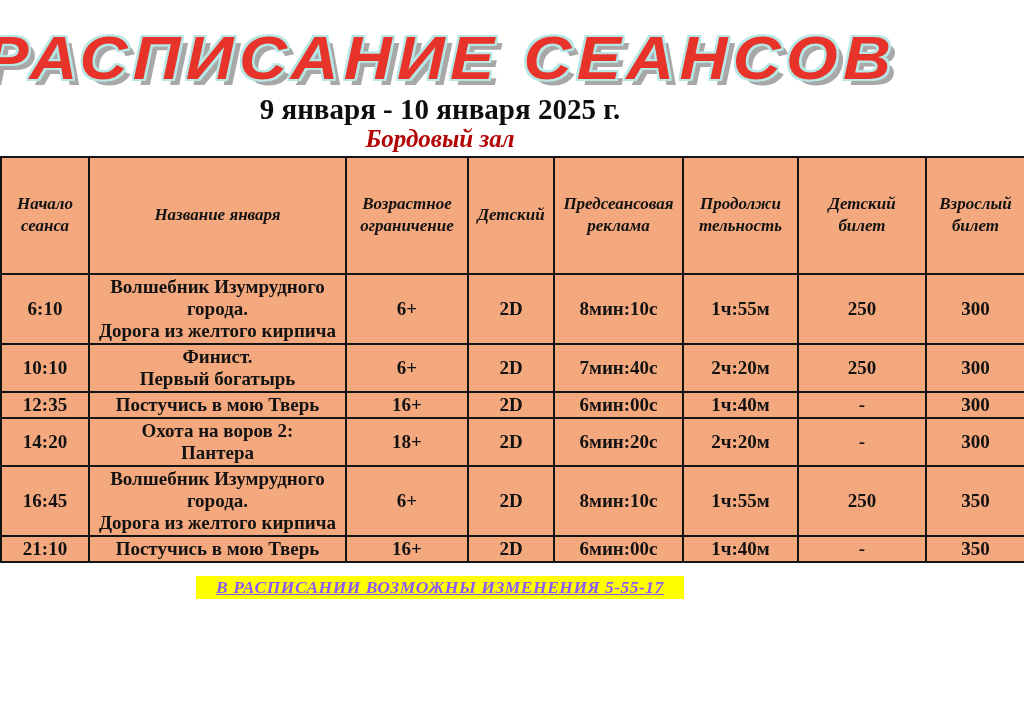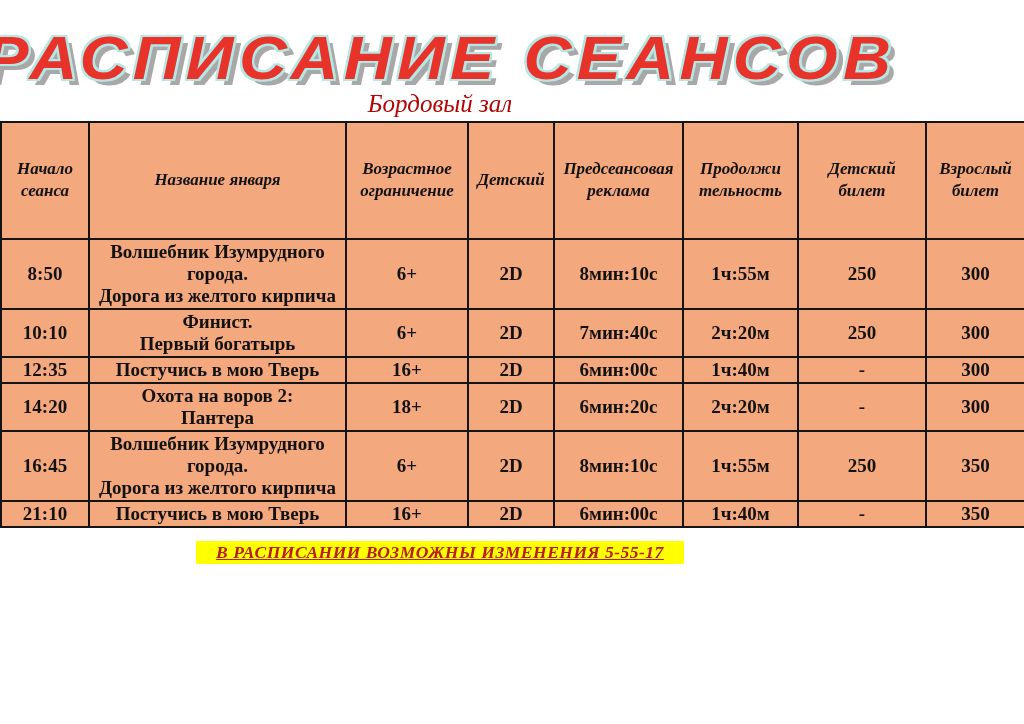--- a/index.html
+++ b/index.html
@@ -42,21 +42,21 @@
   .date-line {
     text-align: center;
     font-weight: bold;
     font-size: 29px;
     color: #0d0d0d;
     margin-top: 5px;
     line-height: 1.05;
   }
   .hall-line {
     text-align: center;
-    font-weight: normal;
+    font-weight: bold;
     font-style: italic;
     font-size: 25px;
     color: #b30505;
     line-height: 1.1;
     margin-top: 1px;
   }
   table.schedule {
     border-collapse: collapse;
     table-layout: fixed;
     width: 1024px;
@@ -98,38 +98,39 @@
     font-size: 20px;
   }
   td.cell-child { font-size: 20px; }
   .footer-wrap {
     text-align: center;
     margin-top: 13px;
   }
   .footer-note {
     display: inline-block;
     background: #ffff00;
-    color: #b91c1c;
+    color: #8b5cf6;
     font-weight: bold;
     font-style: italic;
     font-size: 17.5px;
     text-decoration: underline;
     padding: 1px 20px;
     letter-spacing: 0.5px;
   }
 </style>
 </head>
 <body>
 
 <div class="page">
 
   <div class="title-wrap">
     <span class="main-title">РАСПИСАНИЕ СЕАНСОВ</span>
   </div>
 
+  <div class="date-line">9 января - 10 января 2025 г.</div>
 
   <div class="hall-line">Бордовый зал</div>
 
   <table class="schedule">
     <colgroup>
       <col style="width:88px">
         <col style="width:257px">
         <col style="width:122px">
         <col style="width:86px">
       <col style="width:129px">
@@ -150,21 +151,21 @@
         <th>Продолжи
 тельность</th>
         <th class="col-child">Детский
 билет</th>
         <th class="col-adult">Взрослый
 билет</th>
       </tr>
     </thead>
     <tbody id="schedule-body">
         <tr>
-    <td class="cell-time">8:50</td>
+    <td class="cell-time">6:10</td>
     <td class="cell-film">Волшебник Изумрудного города.
 Дорога из желтого кирпича</td>
     <td class="cell-age">6+</td>
     <td class="cell-format">2D</td>
     <td class="cell-ads">8мин:10с</td>
     <td class="cell-duration">1ч:55м</td>
     <td class="cell-child">250</td>
     <td class="cell-adult">300</td>
   </tr>
         <tr>

